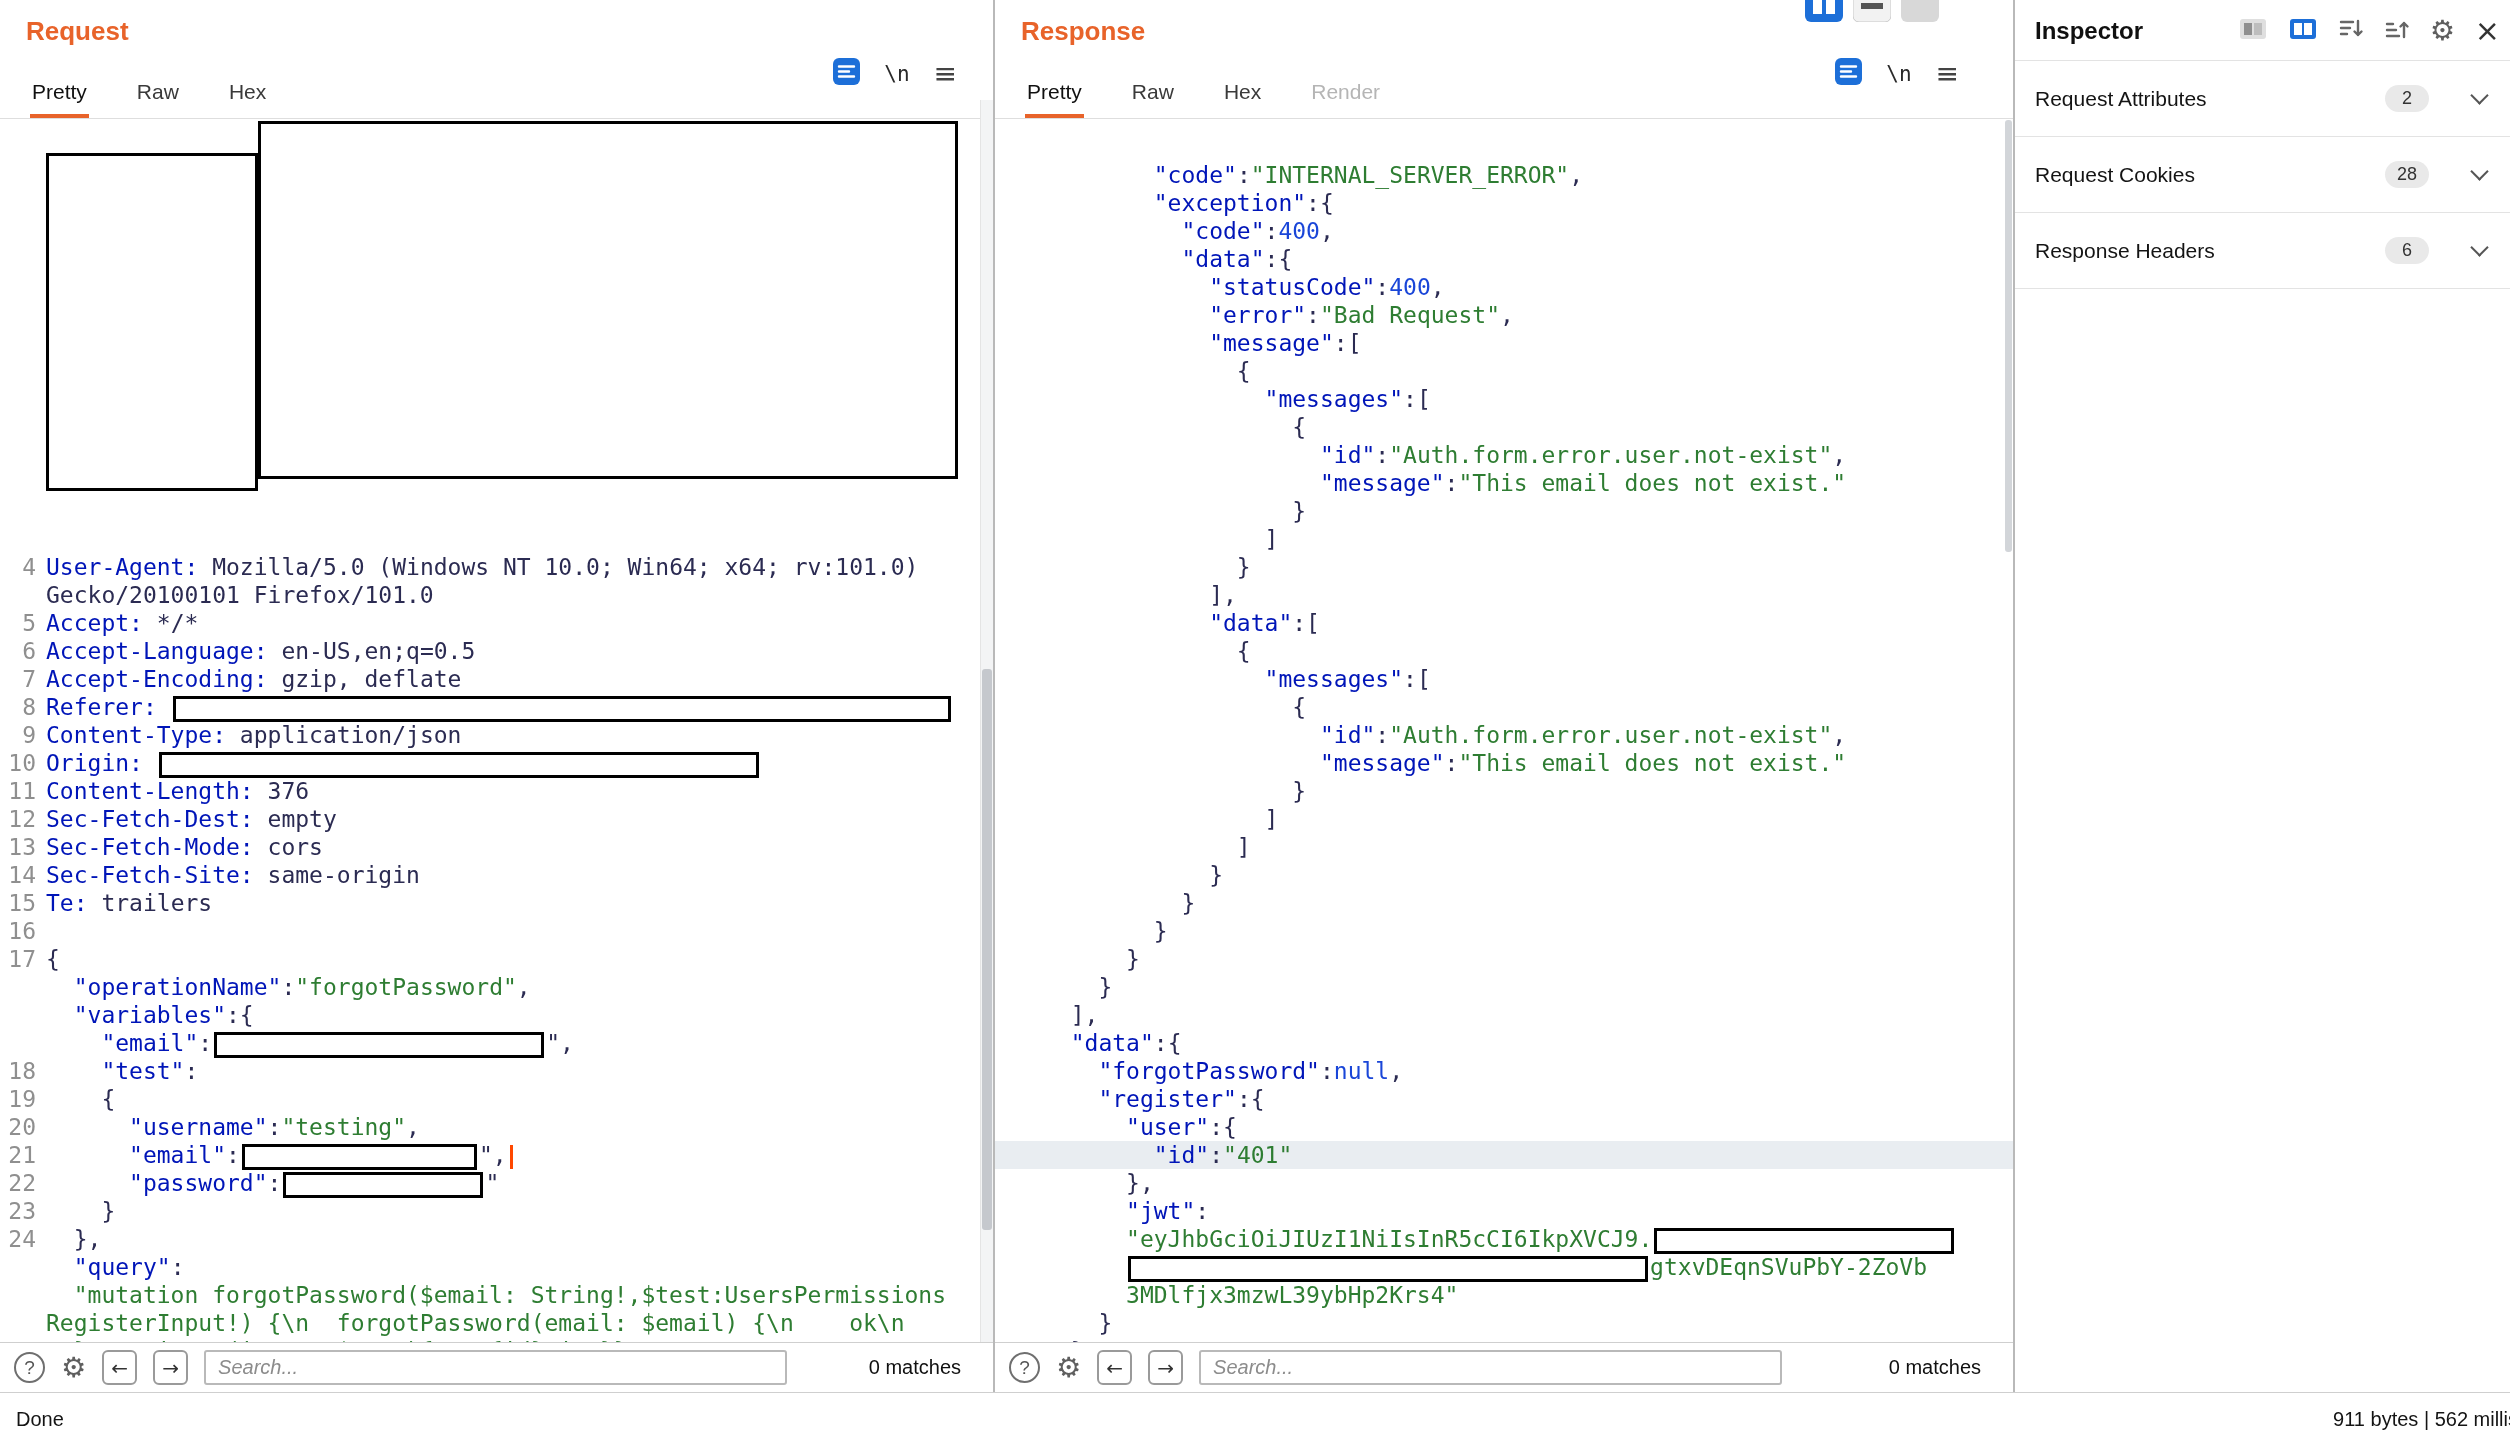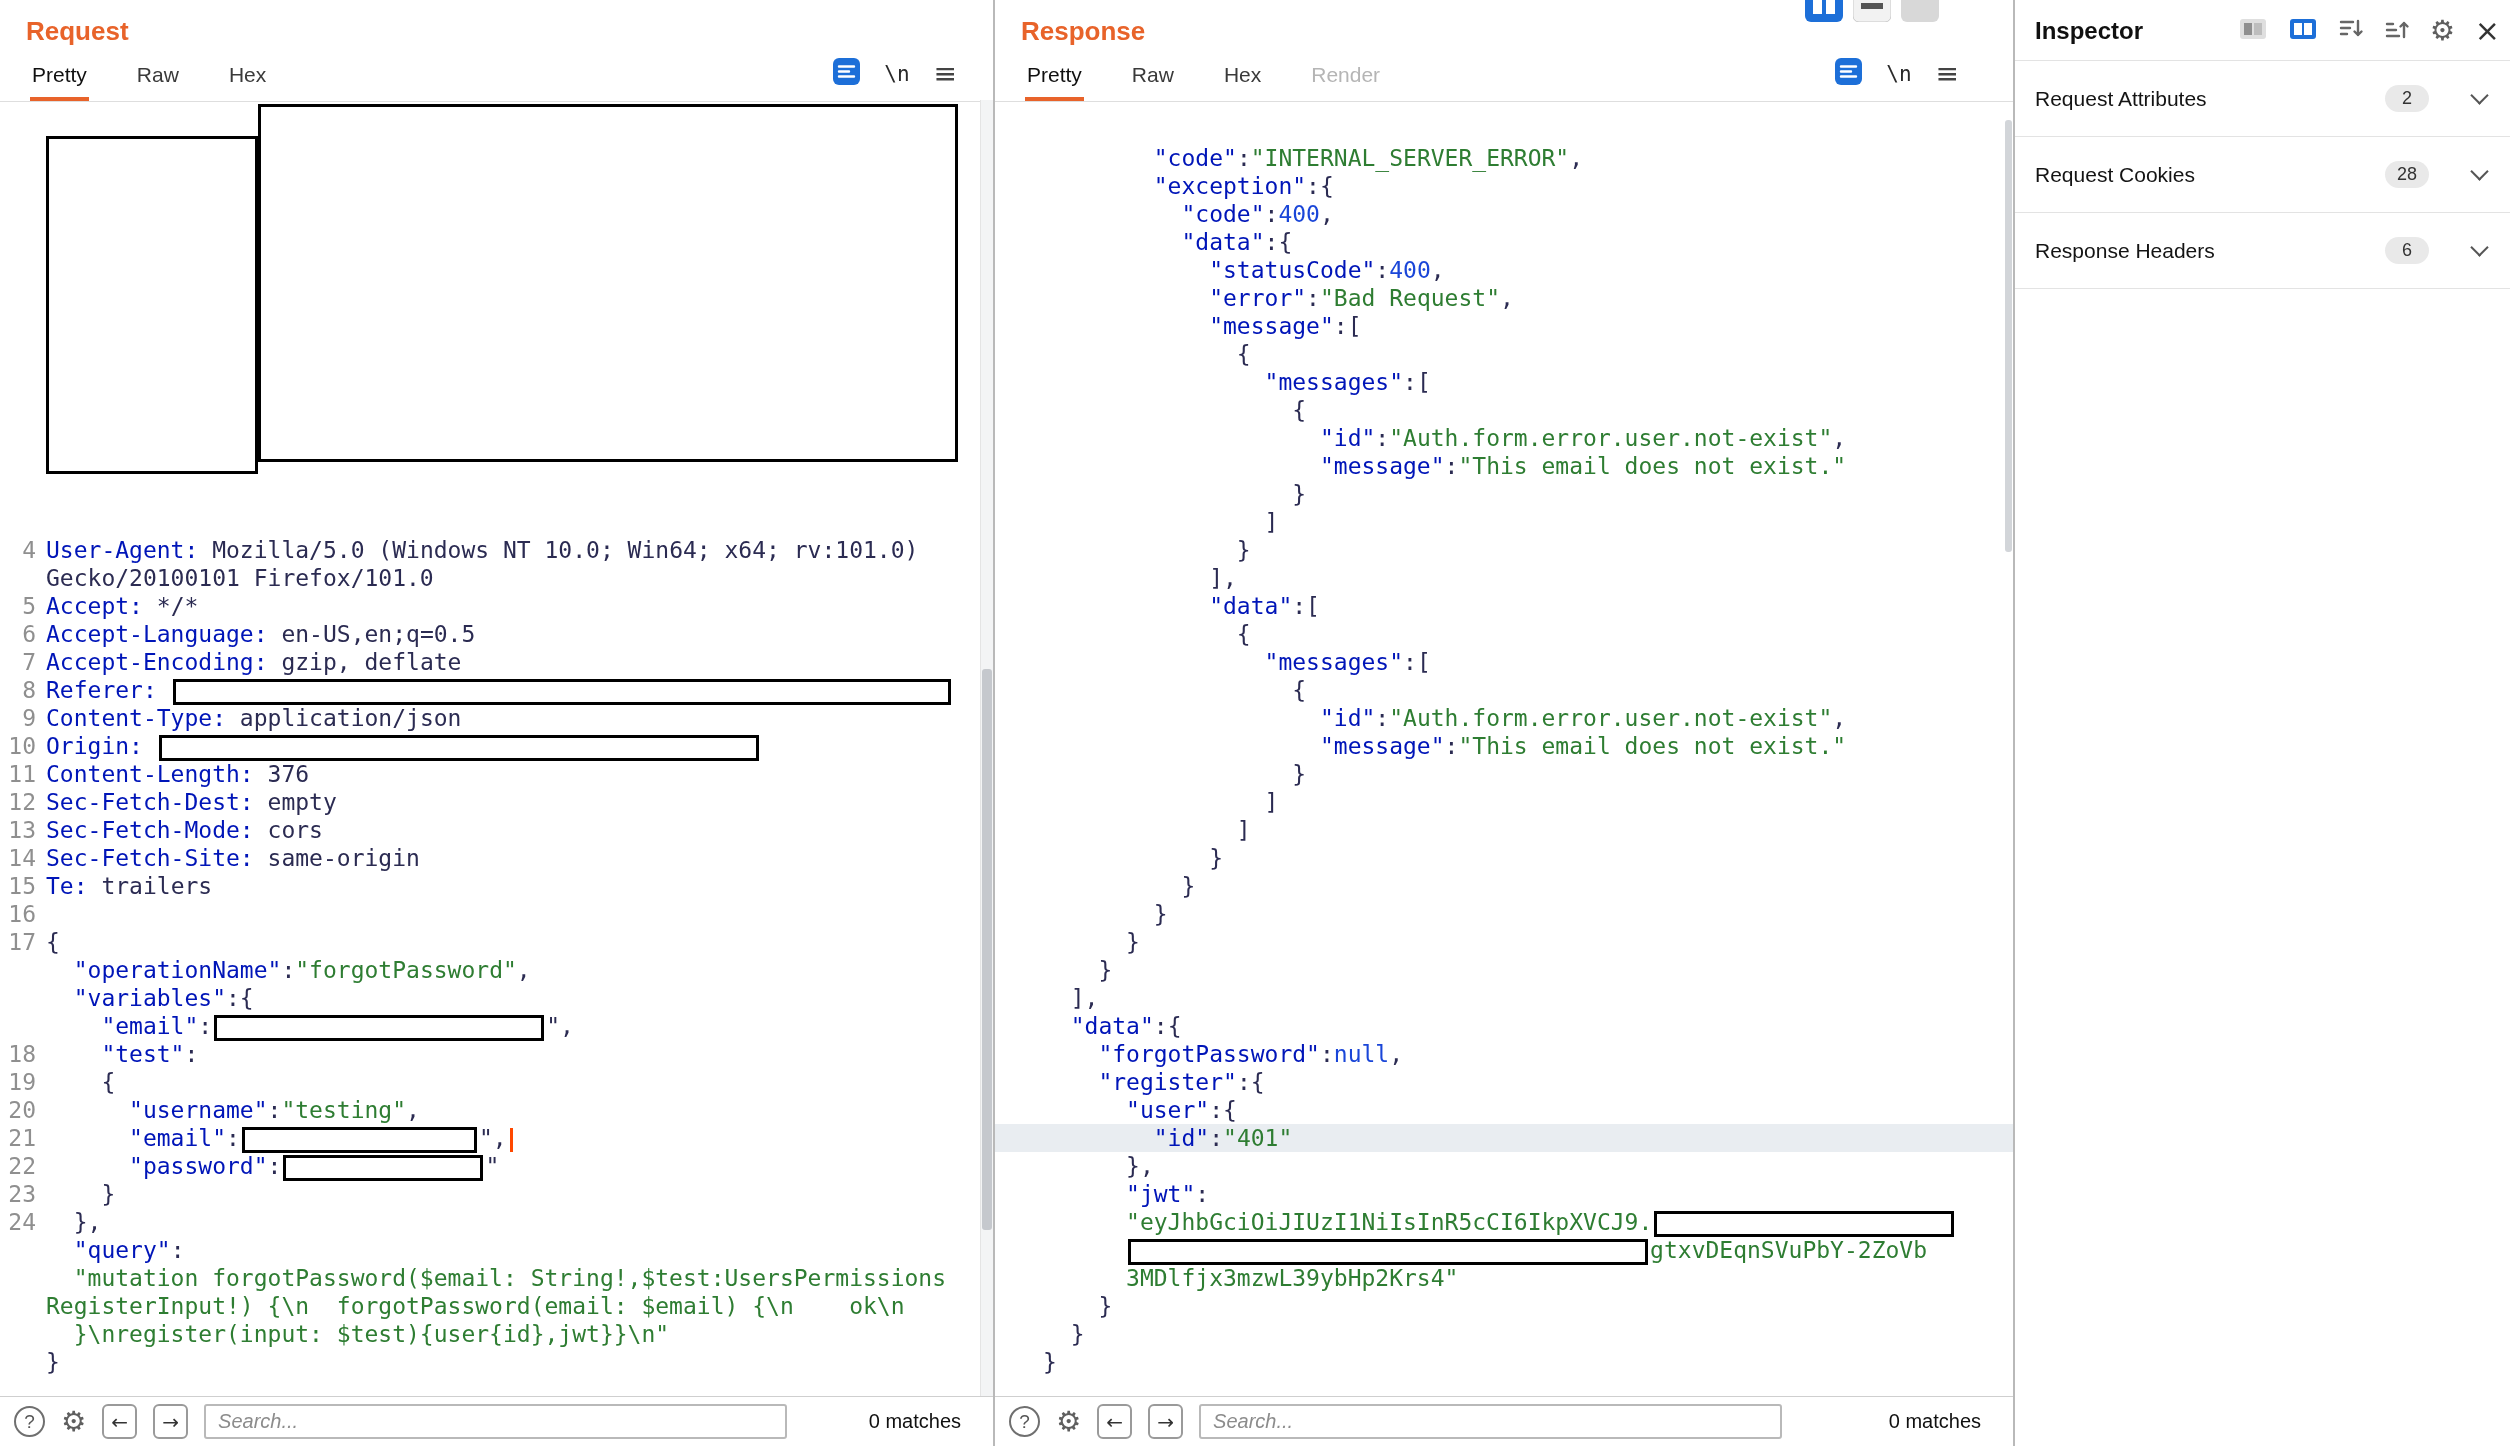--- a/index.html
+++ b/index.html
@@ -1,29 +1,29 @@
 <!DOCTYPE html>
 <html><head>
 <meta charset="utf-8">
 <style>
   * { margin:0; padding:0; box-sizing:border-box; }
   html,body { width:2510px; height:1446px; background:#fff; overflow:hidden;
               font-family:"Liberation Sans", sans-serif; }
-  .app { position:relative; width:2510px; height:1446px; display:flex; flex-direction:row; }
+  .app { position:relative; width:2510px; height:1446px; display:flex; flex-direction:column; }
   .main { flex:1; display:flex; min-height:0; }
 
   
   .panel { position:relative; overflow:hidden; display:flex; flex-direction:column; background:#fff; }
   .panel.request  { width:993px; }
   .panel.response { width:1020px; border-left:2px solid #b9b9b9; }
   .inspector { width:497px; border-left:2px solid #b9b9b9; background:#fff; position:relative; }
 
   .panel-head { padding-top:16px; position:relative; }
   .panel-title { margin-left:26px; font-size:26px; font-weight:bold; color:#e8632a; }
-  .tab-row { display:flex; align-items:flex-end; gap:46px; margin-top:12px; padding:4px 0 0 30px;
+  .tab-row { display:flex; align-items:flex-end; gap:46px; margin-top:29px; padding:4px 0 0 30px;
              border-bottom:1px solid #dedede; }
   .tab { font-size:21px; color:#3a3a3a; padding:0 2px 10px; border-bottom:4px solid transparent; cursor:default; }
   .tab.active { border-bottom-color:#e8632a; color:#101010; }
   .tab.disabled { color:#b5b5b5; }
   .tab-icons { position:absolute; top:58px; display:flex; align-items:center; gap:24px; }
   .panel.request  .tab-icons { right:36px; }
   .panel.response .tab-icons { right:54px; }
   .nl-label { font-family:"DejaVu Sans Mono", monospace; font-size:21px; color:#2a2a2a; }
   .burger { font-family:"DejaVu Sans", sans-serif; font-size:28px; color:#444; line-height:1; }
 

